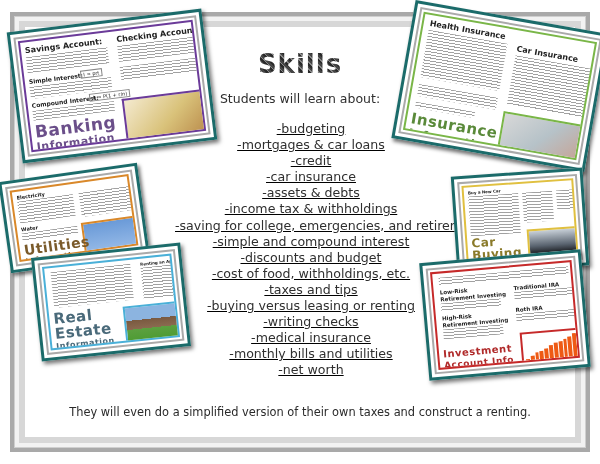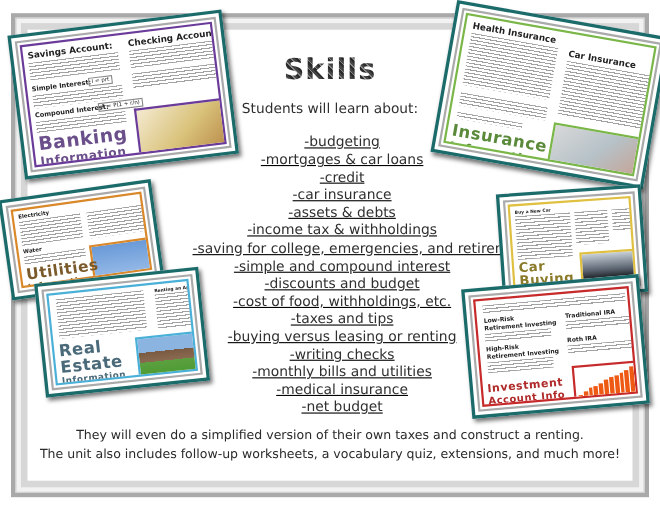--- a/index.html
+++ b/index.html
@@ -114,28 +114,27 @@
       <li>-car insurance</li>
       <li>-assets &amp; debts</li>
       <li>-income tax &amp; withholdings</li>
       <li>-saving for college, emergencies, and retirement</li>
       <li>-simple and compound interest</li>
       <li>-discounts and budget</li>
       <li>-cost of food, withholdings, etc.</li>
       <li>-taxes and tips</li>
       <li>-buying versus leasing or renting</li>
       <li>-writing checks</li>
+      <li>-medical insurance</li>
       <li>-monthly bills and utilities</li>
-      <li>-medical insurance</li>
-      <li>-net budget</li>
+      <li>-net worth</li>
     </ul>
 
     <div class="footer">
       <p>They will even do a simplified version of their own taxes and construct a renting.</p>
-      <p>The unit also includes follow-up worksheets, a vocabulary quiz, extensions, and much more!</p>
     </div>
 
    </div>
   </div>
  </div>
 </div>
 
 <div class="card" id="card-banking">
  <div class="inner-frame">
       <div class="accent">

